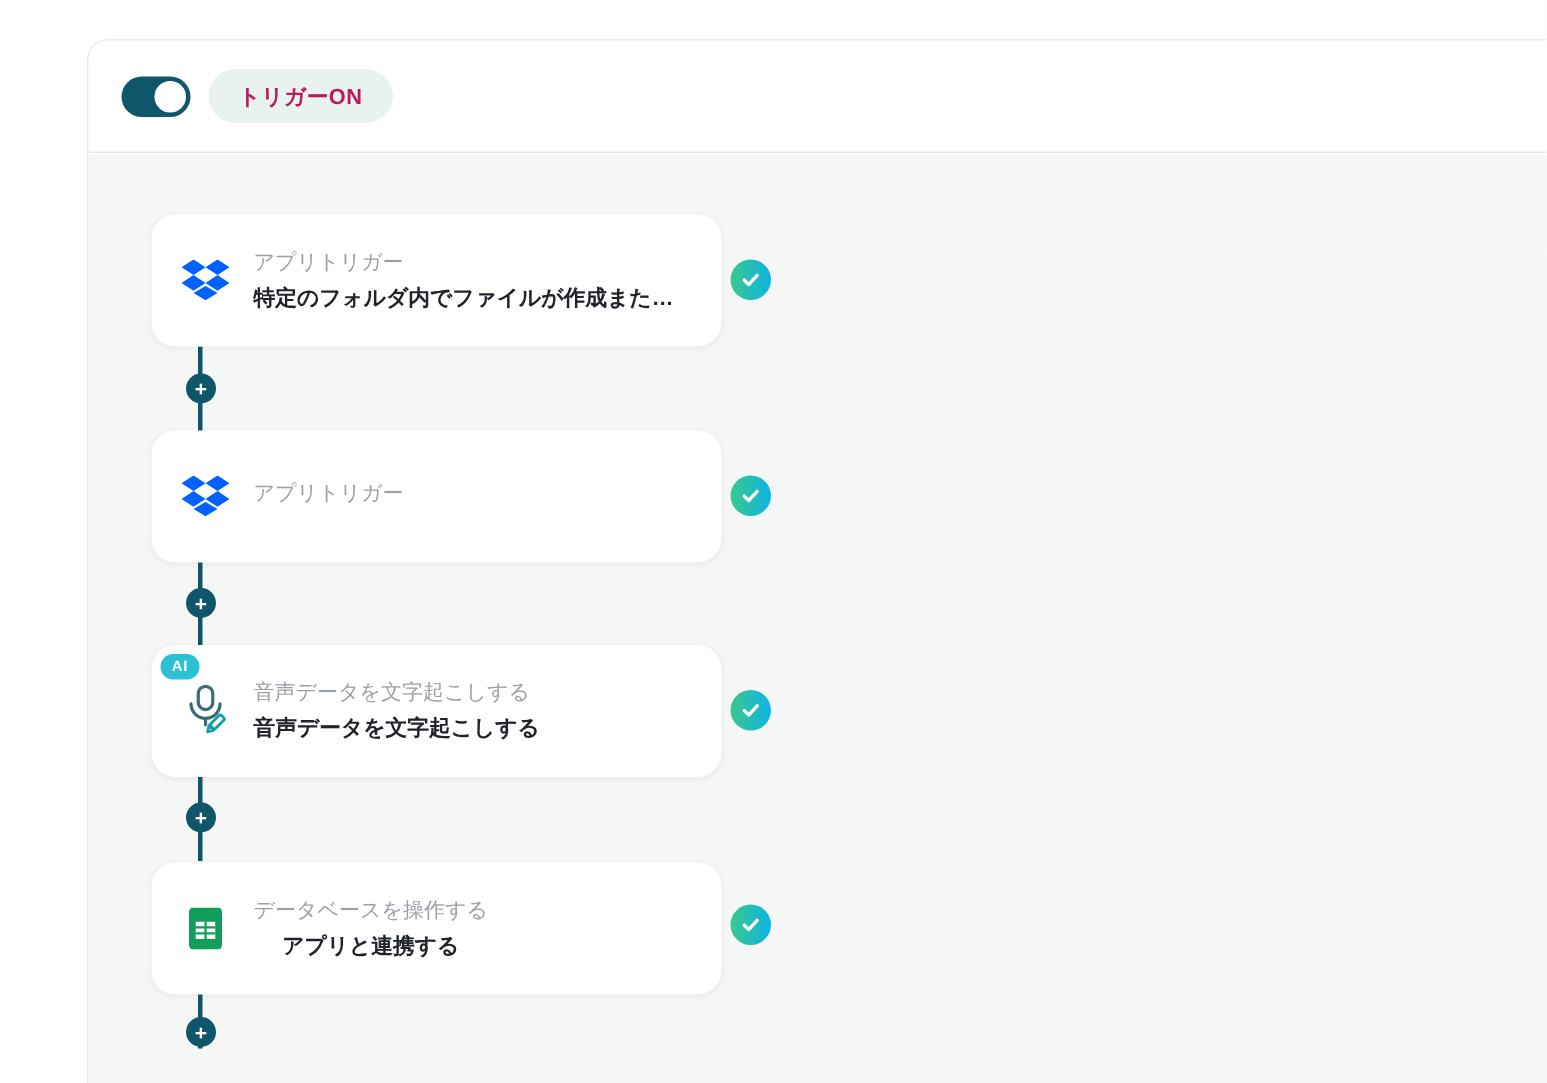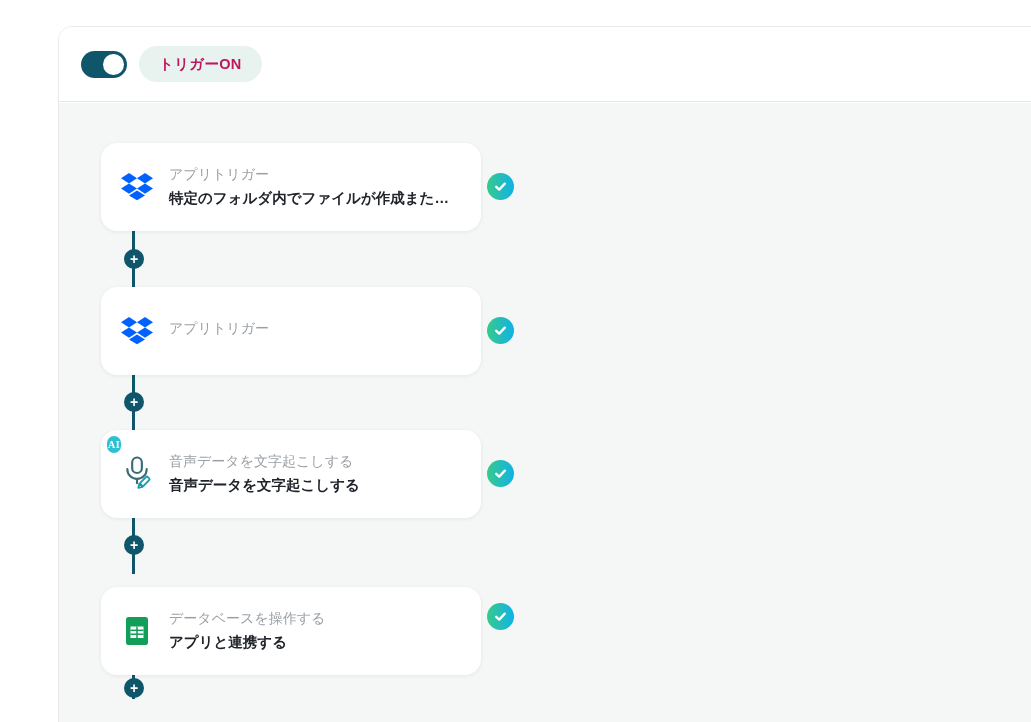--- a/index.html
+++ b/index.html
@@ -123,31 +123,30 @@
   }
   .title {
     font-size: 14.5px;
     font-weight: bold;
     color: #20242a;
     white-space: nowrap;
   }
   .ai-badge {
     position: absolute;
     top: 6px; left: 6px;
-    width: 14px; height: 17px;
+    width: 26px; height: 17px;
     border-radius: 9px;
     background: #2bc0d4;
     color: #ffffff;
     font-size: 10px;
     font-weight: bold;
     display: flex;
     align-items: center;
     justify-content: center;
     letter-spacing: 0.5px;
-    font-family: Liberation Serif, serif;
   }
 
   
   .check-badge {
     position: absolute;
     left: 428px;
     width: 27px; height: 27px;
     border-radius: 50%;
     background: linear-gradient(90deg, #38c98c 0%, #0fb3e6 100%);
     display: flex;
@@ -248,21 +247,21 @@
         <div class="category">音声データを文字起こしする</div>
         <div class="title">音声データを文字起こしする</div>
       </div>
     </div>
     <div class="check-badge" style="top:357px;">
       <svg width="15" height="15" viewBox="0 0 15 15" fill="none" xmlns="http://www.w3.org/2000/svg">
         <polyline points="3.2,7.8 6.2,10.6 11.8,4.6" stroke="#ffffff" stroke-width="2.3" stroke-linecap="round" stroke-linejoin="round"></polyline>
       </svg>
     </div>
 
-    <div class="card" style="top:484px;">
+    <div class="card" style="top:472px;text-align:center;">
       <div class="icon-wrap">
         <svg width="22" height="28" viewBox="0 0 22 28" xmlns="http://www.w3.org/2000/svg">
           <rect x="0" y="0" width="22" height="28" rx="2.8" fill="#129d58"></rect>
           <rect x="4.5" y="9.5" width="13" height="11.5" fill="#ffffff"></rect>
           <g stroke="#129d58" stroke-width="1.5">
             <line x1="4.5" y1="13.3" x2="17.5" y2="13.3"></line>
             <line x1="4.5" y1="17.2" x2="17.5" y2="17.2"></line>
             <line x1="11" y1="9.5" x2="11" y2="21"></line>
           </g>
         </svg>

